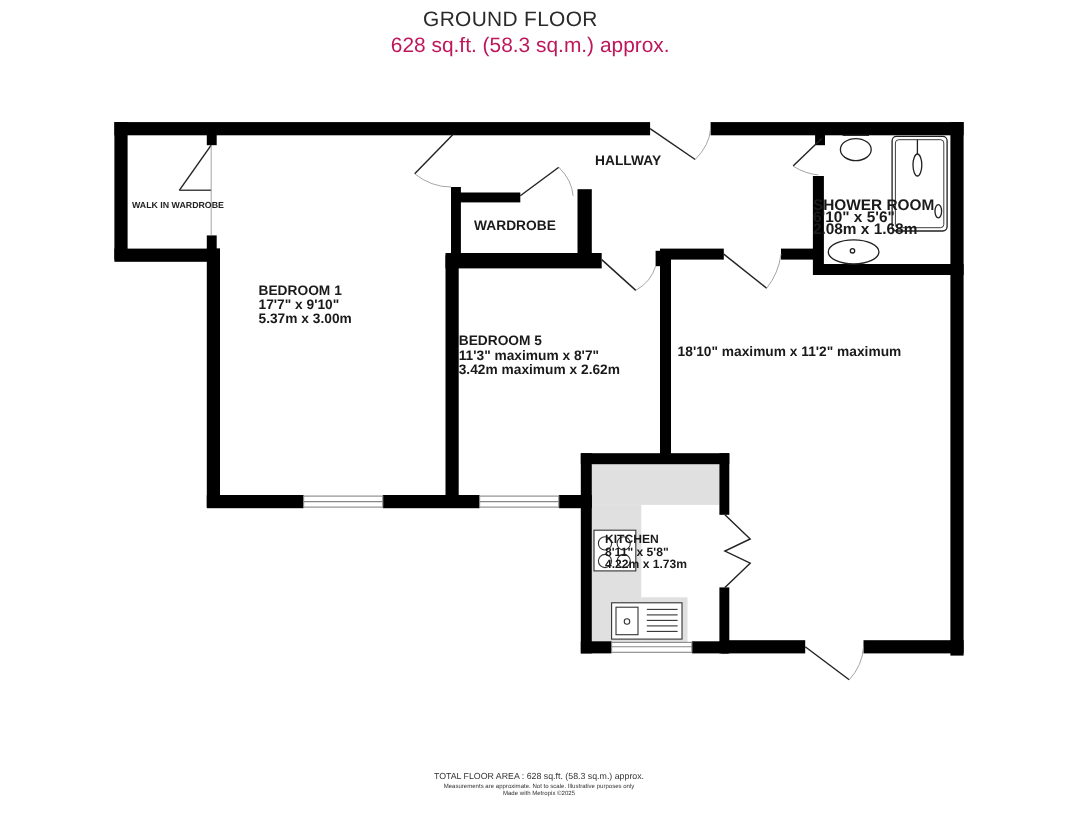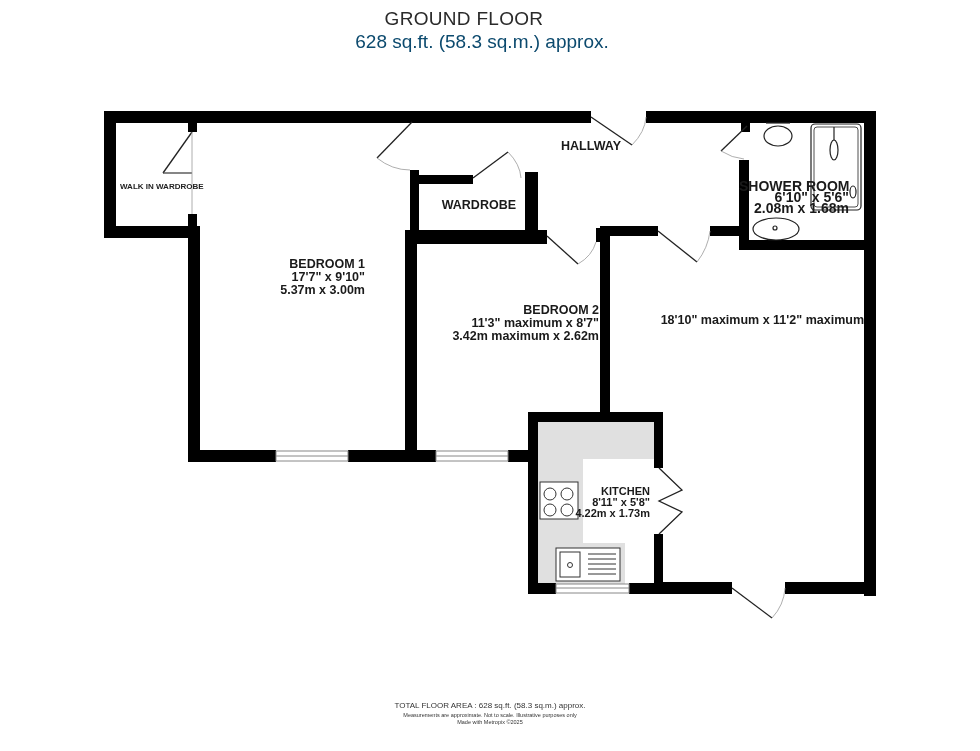--- a/index.html
+++ b/index.html
@@ -1,22 +1,22 @@
 <!DOCTYPE html>
 <html><head>
 <meta charset="utf-8">
 <style>
   html, body { margin: 0; padding: 0; background: #ffffff; }
   body { width: 980px; height: 751px; position: relative; overflow: hidden;
          font-family: "Liberation Sans", sans-serif; color: #222; }
   .title { position: absolute; left: 0; width: 928px; text-align: center; }
   .title-main { top: 8px; font-size: 19px; letter-spacing: 0.3px; color: #2a2a2a; }
-  .title-sub { top: 31px; font-size: 19px; color: #0c4a6e; padding-left: 36px; box-sizing: border-box; }
+  .title-sub { top: 31px; font-size: 19px; color: #be185d; padding-left: 36px; box-sizing: border-box; }
   svg.plan { position: absolute; left: 0; top: 0; }
-  .lbl { position: absolute; text-align: right; font-weight: bold; line-height: 13px;
+  .lbl { position: absolute; text-align: left; font-weight: bold; line-height: 13px;
          font-size: 12.5px; color: #1a1a1a; white-space: nowrap; }
   .lbl div { display: block; }
   .small-lbl { font-size: 8px; font-weight: bold; position: absolute; white-space: nowrap; color:#222; }
   .footer { position: absolute; left: 0; width: 980px; text-align: center; color: #333; }
   .footer-main { top: 701px; font-size: 8px; }
   .footer-note { top: 712px; font-size: 5.5px; }
   .footer-made { top: 719px; font-size: 5.5px; }
 </style>
 </head>
 <body>
@@ -161,21 +161,21 @@
   <div>BEDROOM 1</div>
   <div>17'7"  x 9'10"</div>
   <div>5.37m  x 3.00m</div>
 </div>
 
 <div class="lbl" style="left:431px; top:199px; width:85px;">WARDROBE</div>
 
 <div class="lbl" style="left:541px; top:140px; width:80px;">HALLWAY</div>
 
 <div class="lbl" style="left:417px; top:304px; width:182px;">
-  <div>BEDROOM 2</div>
+  <div>BEDROOM 5</div>
   <div>11'3" maximum x 8'7"</div>
   <div>3.42m maximum x 2.62m</div>
 </div>
 
 <div class="lbl" style="left:739px; top:165px; width:110px; font-size:14px; line-height:11px;margin-top:16px;">
   <div>SHOWER ROOM</div>
   <div>6'10"  x 5'6"</div>
   <div>2.08m  x 1.68m</div>
 </div>
 

